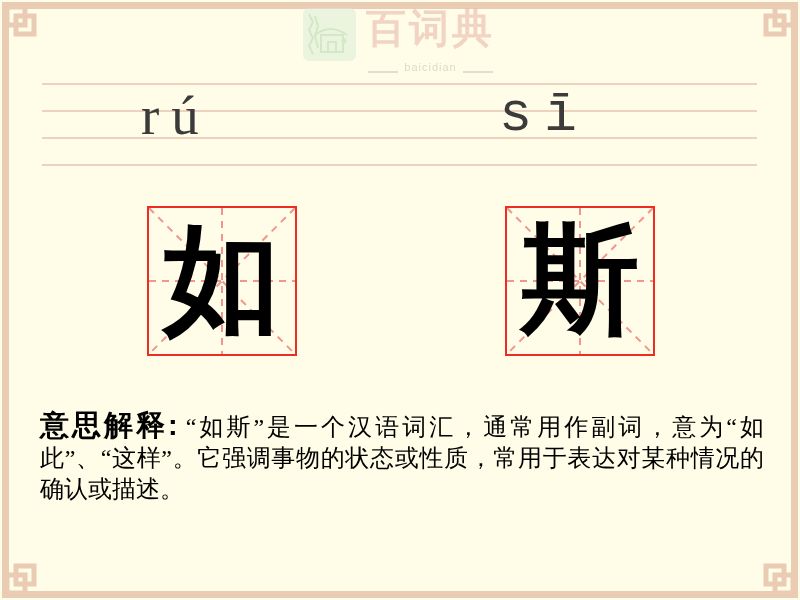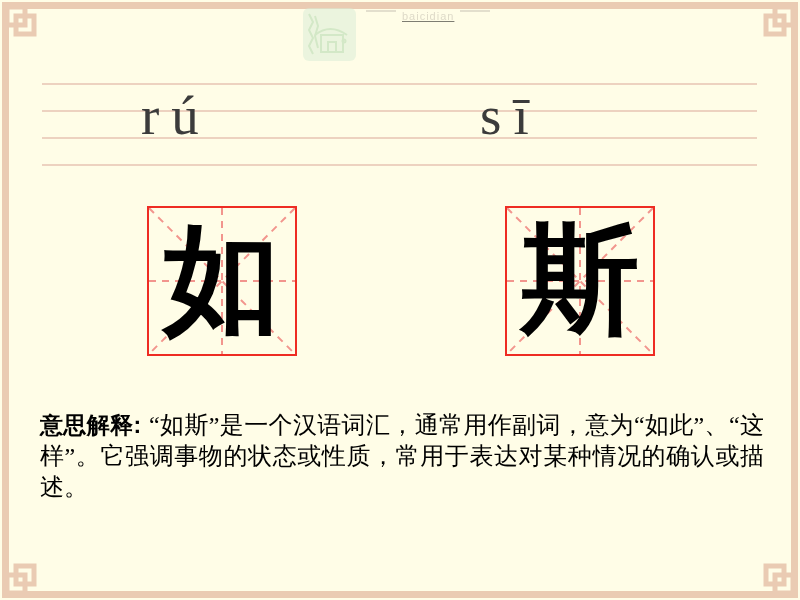--- a/index.html
+++ b/index.html
@@ -20,36 +20,36 @@
   .corner.bl{left:1px;bottom:1px;transform:scaleY(-1);}
   .corner.br{right:1px;bottom:1px;transform:scale(-1,-1);}
   
   .logo{position:absolute;left:303px;top:8px;display:flex;align-items:flex-start;opacity:0.5;}
   .logo-icon{width:53px;height:53px;margin-right:10px;border-radius:6px;background:#D9EDD6;position:relative;overflow:hidden;}
   .logo-col{display:flex;flex-direction:column;align-items:center;}
   .logo-title{
     font-size:40px;line-height:42px;font-weight:bold;color:#E6ACA2;
     letter-spacing:3px;white-space:nowrap;font-family:"Liberation Serif",serif;
   }
-  .logo-sub-row{display:flex;align-items:flex-start;margin-top:2px;text-decoration:underline;}
+  .logo-sub-row{display:flex;align-items:flex-end;margin-top:11px;}
   .logo-dash{width:30px;height:2px;background:#C9C3B4;}
   .logo-subtitle{
     font-size:11px;color:#BDB7A9;margin:0 6px;letter-spacing:1px;
     font-family:"Liberation Sans",sans-serif;
   }
   
   .guide-line{position:absolute;left:42px;width:715px;height:2px;background:#EDD2C0;}
   .gl1{top:83px;} .gl2{top:110px;} .gl3{top:137px;} .gl4{top:164px;}
   .pinyin{
     position:absolute;top:88px;width:160px;text-align:left;
     font-size:55px;line-height:1;color:#3B3B3B;letter-spacing:12px;
     font-family:"Liberation Serif",serif;
   }
   .pinyin.p1{left:141px;}
-  .pinyin.p2{left:480px;}
+  .pinyin.p2{left:499px;font-family:Liberation Mono, monospace;}
   
   .char-box{
     position:absolute;top:206px;width:150px;height:150px;box-sizing:border-box;
     border:2px solid #EE2C23;
   }
   .char-box.b1{left:147px;}
   .char-box.b2{left:505px;}
   .char-grid{position:absolute;left:0;top:0;width:100%;height:100%;}
   .char-glyph{
     position:absolute;left:0;top:0;width:100%;height:146px;
@@ -58,21 +58,21 @@
     font-family:"Liberation Serif",serif;
   }
   
   .definition{
     position:absolute;left:40px;top:410px;width:724px;
     font-size:24px;line-height:31px;color:#000;
     font-family:"Liberation Serif",serif;text-align:justify;
   }
   .def-label{
     font-weight:bold;font-family:Liberation Sans, sans-serif;
-    margin-right:8px;font-size:23px;margin-top:32px;
+    margin-right:8px;font-size:29px;margin-top:32px;
   }
 </style>
 </head>
 <body>
 
 <div class="frame-bar top"></div>
 <div class="frame-bar bottom"></div>
 <div class="frame-bar left"></div>
 <div class="frame-bar right"></div>
 
@@ -100,20 +100,21 @@
         <path d="M6 6 L10 14 L6 22 L10 30 L6 38 L10 46"></path>
         <path d="M12 8 L15 18 L12 28 L15 40"></path>
         <path d="M12 27 Q27 15 44 27"></path>
         <rect x="18" y="27" width="22" height="17"></rect>
         <rect x="25" y="34" width="8" height="10"></rect>
         <circle cx="41" cy="33" r="1.5"></circle>
       </g>
     </svg>
   </div>
   <div class="logo-col">
+    <div class="logo-title">百词典</div>
     <div class="logo-sub-row">
       <div class="logo-dash"></div>
       <div class="logo-subtitle">baicidian</div>
       <div class="logo-dash"></div>
     </div>
   </div>
 </div>
 
 <div class="guide-line gl1"></div>
 <div class="guide-line gl2"></div>

